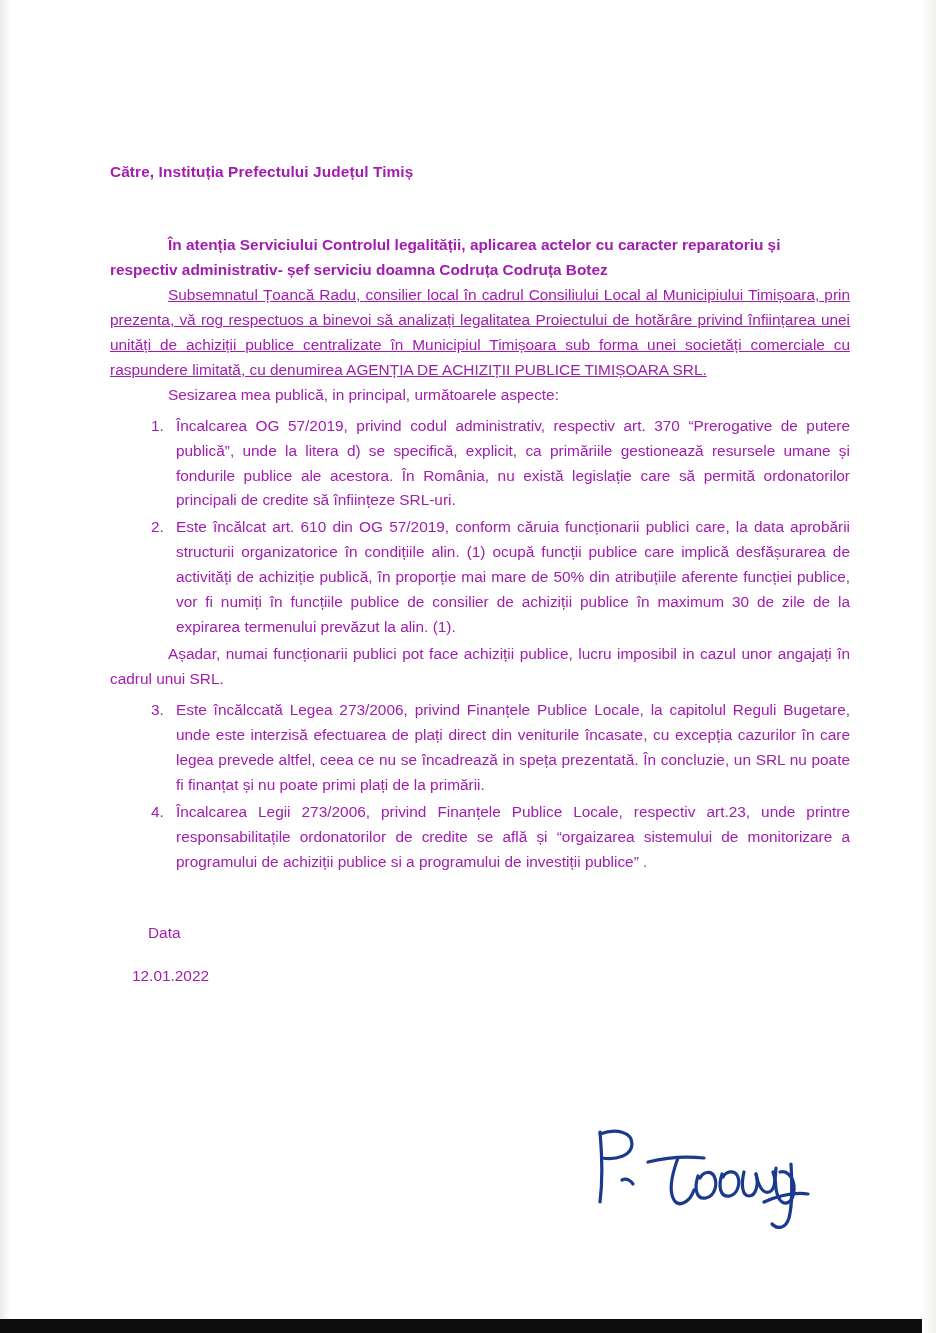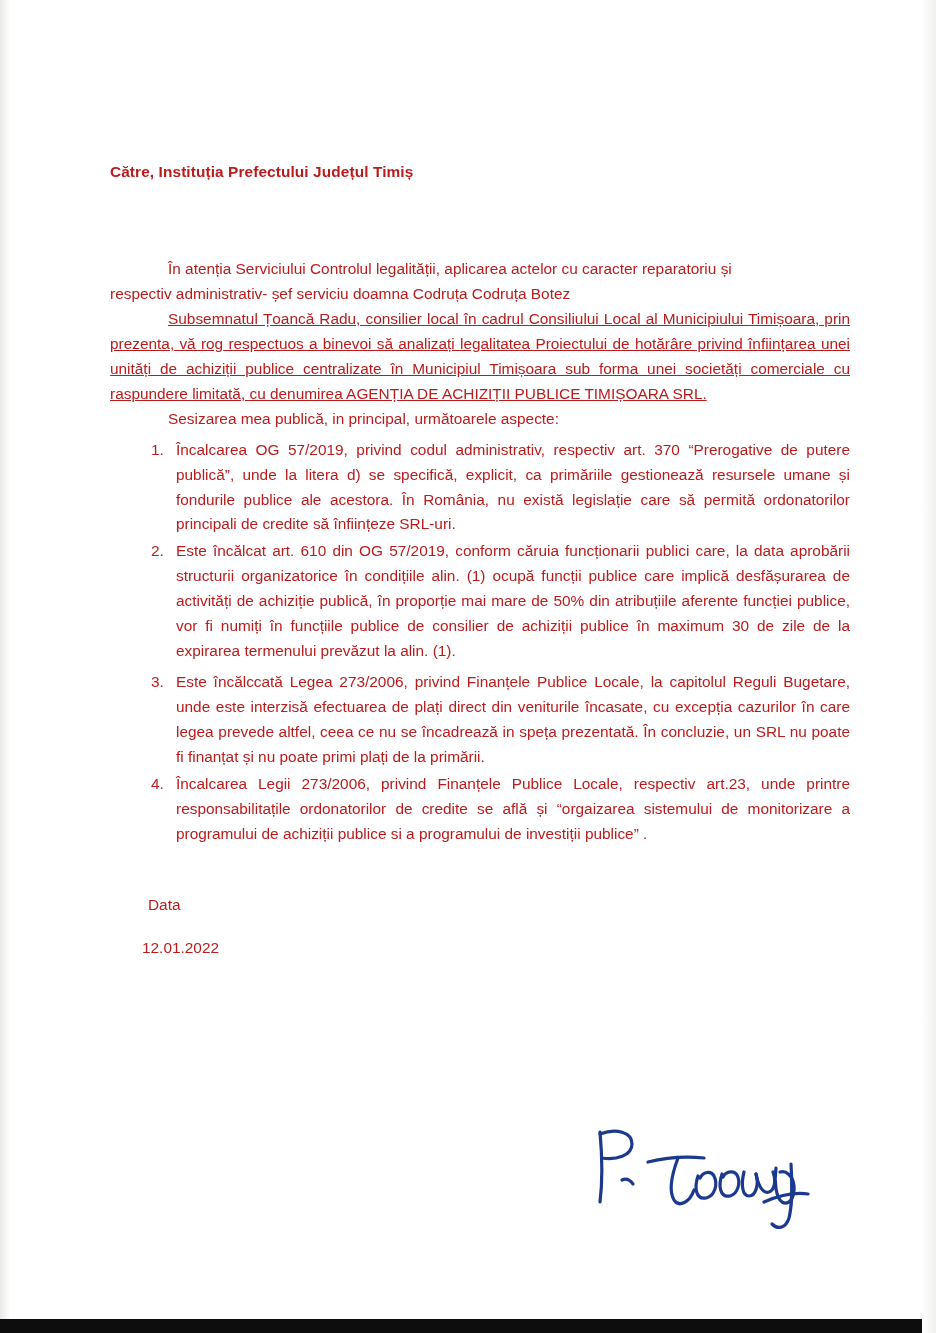--- a/index.html
+++ b/index.html
@@ -44,32 +44,32 @@
     bottom: 0;
     width: 100%;
     height: 14px;
     background: #0d0d0d;
   }
   .doc-body {
     position: absolute;
     left: 110px;
     top: 0;
     width: 740px;
-    color: #b91c1c;
+    color: #a21caf;
     font-size: 15.4px;
     line-height: 1.62;
   }
   .addressee {
     margin-top: 160px;
     font-weight: bold;
     letter-spacing: 0.1px;
   }
   .attention {
-    margin-top: 72px;
-    font-weight: normal;
+    margin-top: 48px;
+    font-weight: bold;
   }
   .attention .ind {
     display: inline-block;
     width: 58px;
   }
   p.body-par {
     margin: 0;
     text-align: justify;
   }
   .par-intro {
@@ -97,21 +97,21 @@
   .gap-md { margin-top: 26px; }
   .gap-lg { margin-top: 44px; }
   .sign-block {
     margin-top: 46px;
   }
   .sign-label {
     margin-left: 38px;
   }
   .sign-date {
     margin-top: 18px;
-    margin-left: 32px;
+    margin-left: 22px;
   }
   .signature {
     position: absolute;
     right: 90px;
     bottom: 95px;
     width: 260px;
     height: 120px;
     pointer-events: none;
   }
   .signature svg {
@@ -136,20 +136,21 @@
 
     <p class="body-par par-indent par-intro">Subsemnatul Țoancă Radu, consilier local în cadrul Consiliului Local al Municipiului Timișoara, prin prezenta, vă rog respectuos a binevoi să analizați legalitatea Proiectului de hotărâre privind înființarea unei unități de achiziții publice centralizate în Municipiul Timișoara sub forma unei societăți comerciale cu raspundere limitată, cu denumirea AGENȚIA DE ACHIZIȚII PUBLICE TIMIȘOARA SRL.</p>
 
     <p class="body-par par-indent gap-md">Sesizarea mea publică, in principal, următoarele aspecte:</p>
 
     <ol class="numbered" start="1">
       <li>Încalcarea OG 57/2019, privind codul administrativ, respectiv art. 370 “Prerogative de putere publică”, unde la litera d) se specifică, explicit, ca primăriile gestionează resursele umane și fondurile publice ale acestora. În România, nu există legislație care să permită ordonatorilor principali de credite să înființeze SRL-uri.</li>
       <li>Este încălcat art. 610 din OG 57/2019, conform căruia funcționarii publici care, la data aprobării structurii organizatorice în condițiile alin. (1) ocupă funcții publice care implică desfășurarea de activități de achiziție publică, în proporție mai mare de 50% din atribuțiile aferente funcției publice, vor fi numiți în funcțiile publice de consilier de achiziții publice în maximum 30 de zile de la expirarea termenului prevăzut la alin. (1).</li>
     </ol>
 
+    <p class="body-par par-indent gap-md">Așadar, numai funcționarii publici pot face achiziții publice, lucru imposibil in cazul unor  angajați în cadrul unui SRL.</p>
 
     <ol class="numbered" start="3">
       <li>Este încălccată Legea 273/2006, privind Finanțele Publice Locale, la capitolul Reguli Bugetare, unde este interzisă efectuarea de plați direct din veniturile încasate, cu excepția cazurilor în care legea prevede altfel, ceea ce nu se încadrează in speța prezentată. În concluzie, un SRL nu poate fi finanțat și nu poate primi plați de la primării.</li>
       <li>Încalcarea Legii 273/2006, privind Finanțele Publice Locale, respectiv art.23, unde printre responsabilitațile ordonatorilor de credite se află și “orgaizarea sistemului de monitorizare a programului de achiziții publice si a programului de investiții publice” .</li>
     </ol>
 
 
 
     <div class="sign-block">
       <div class="sign-label">Data</div>

